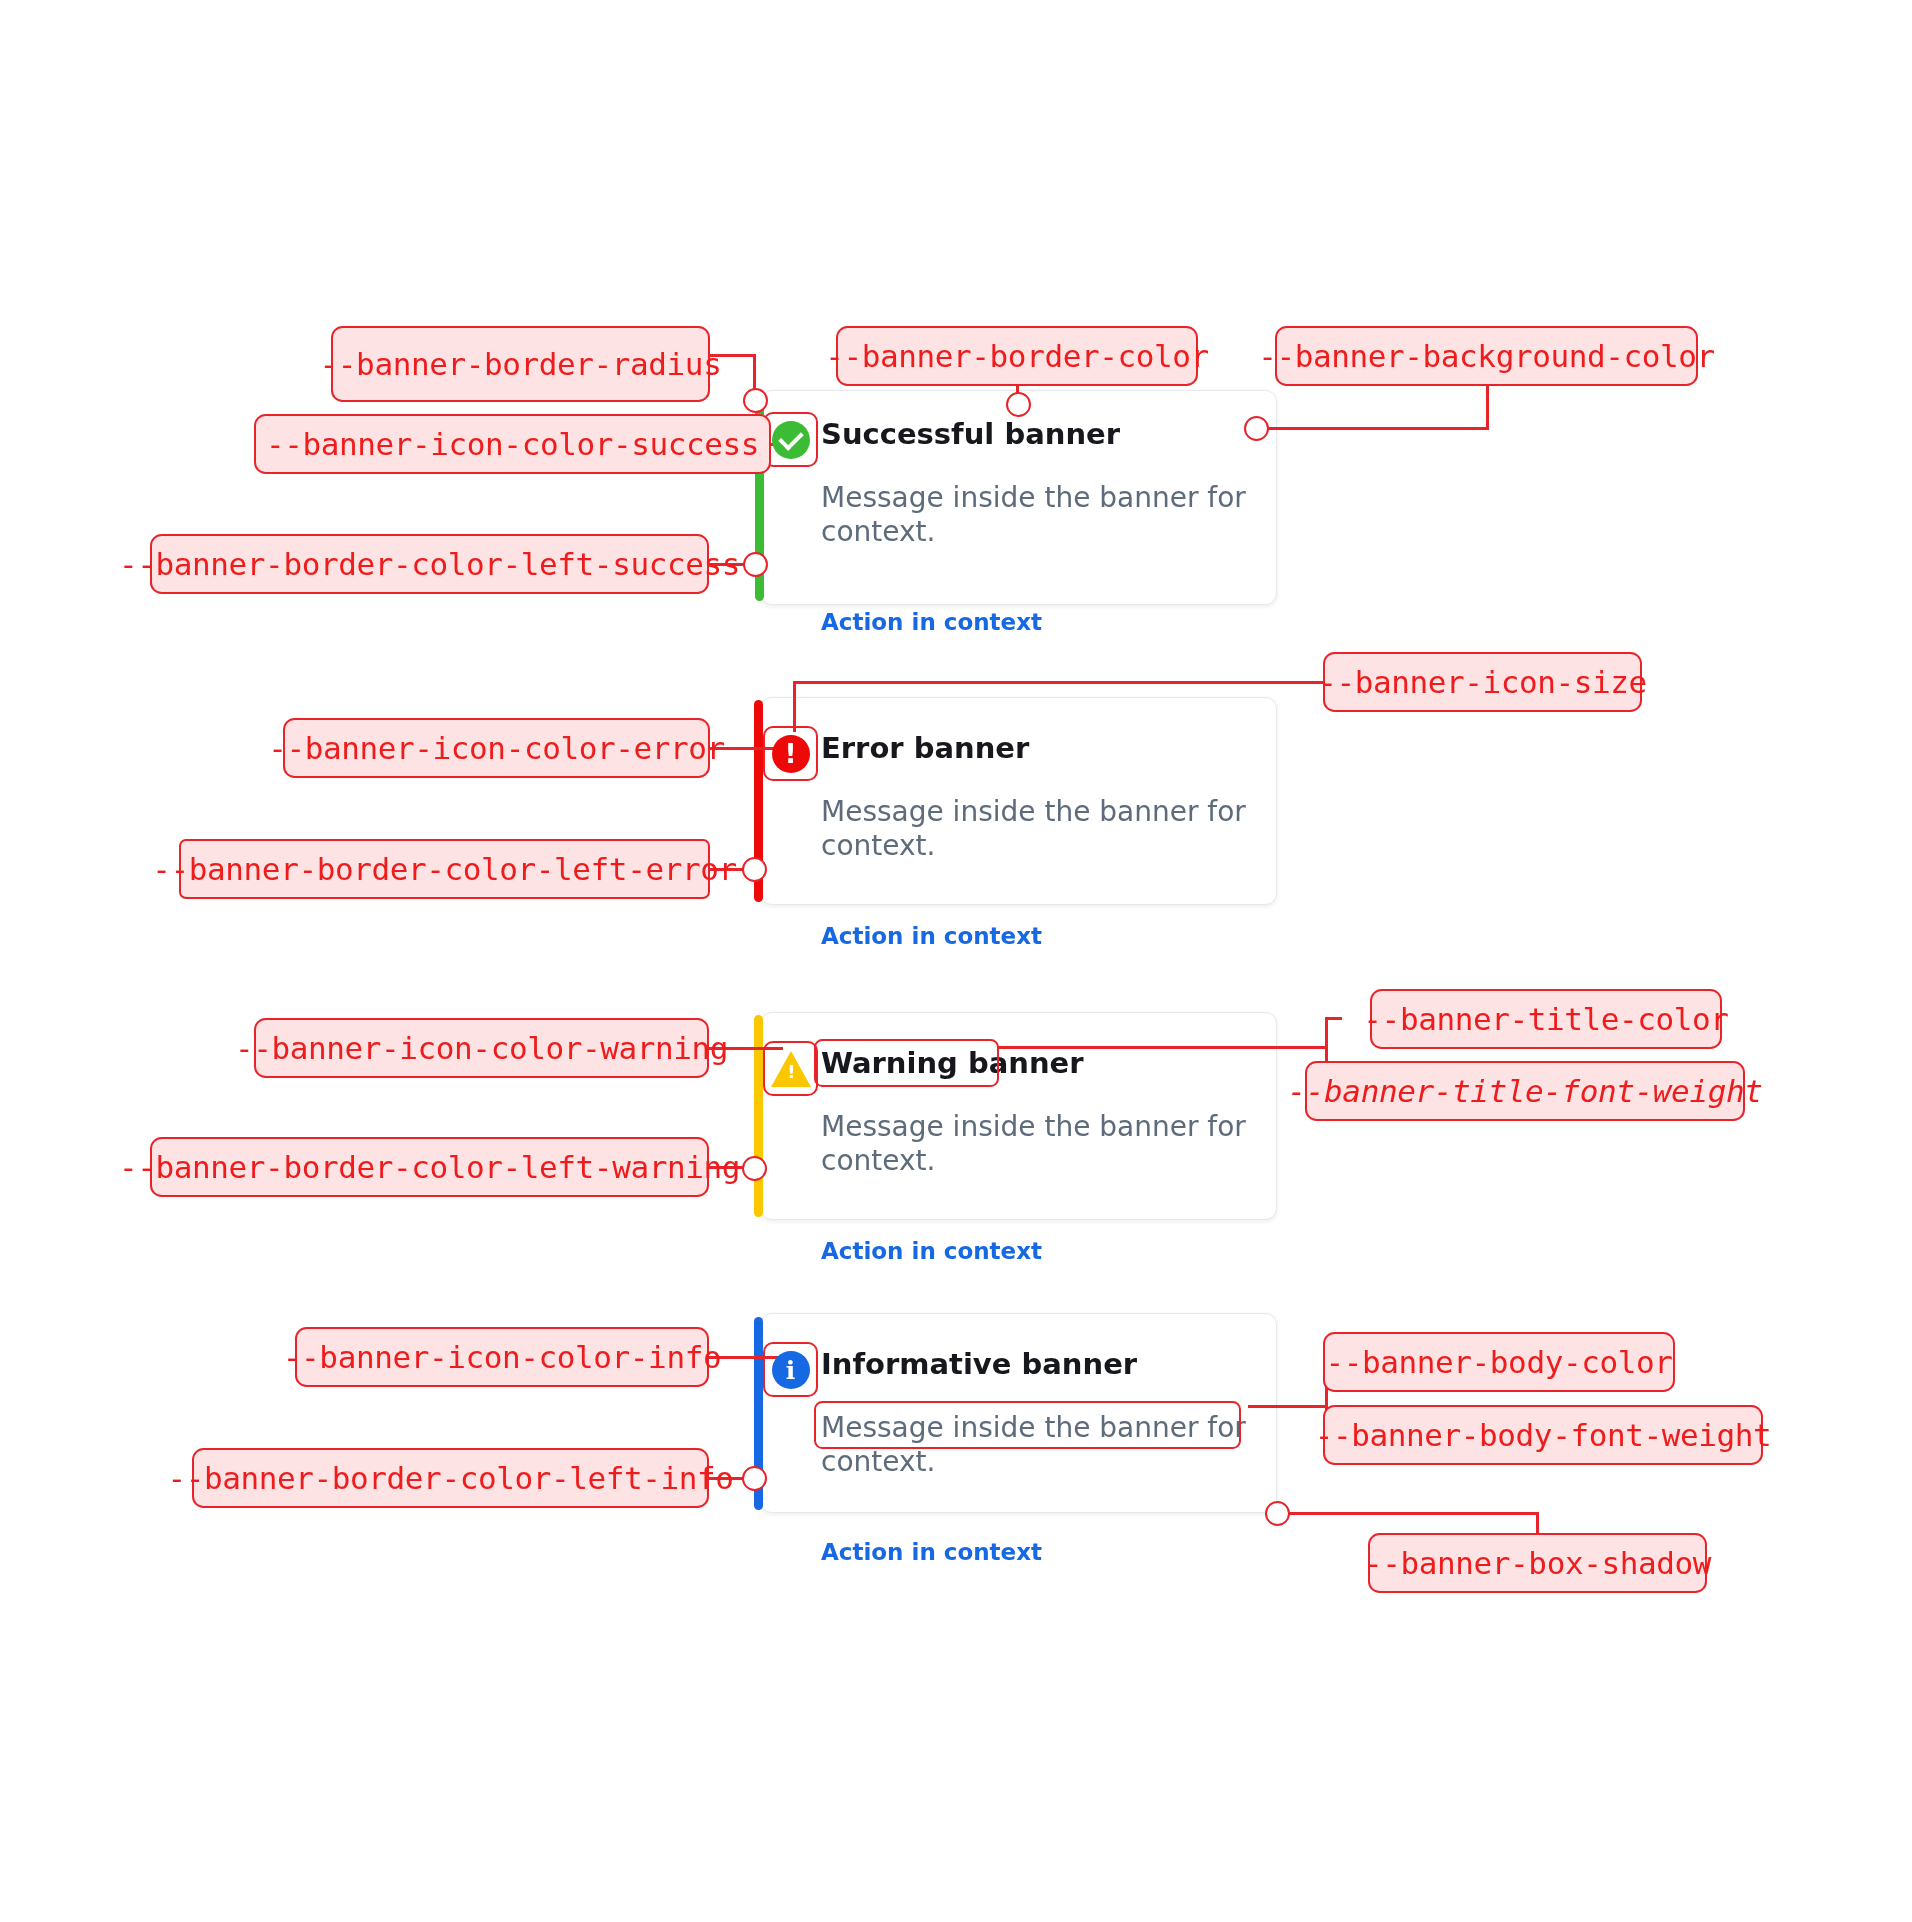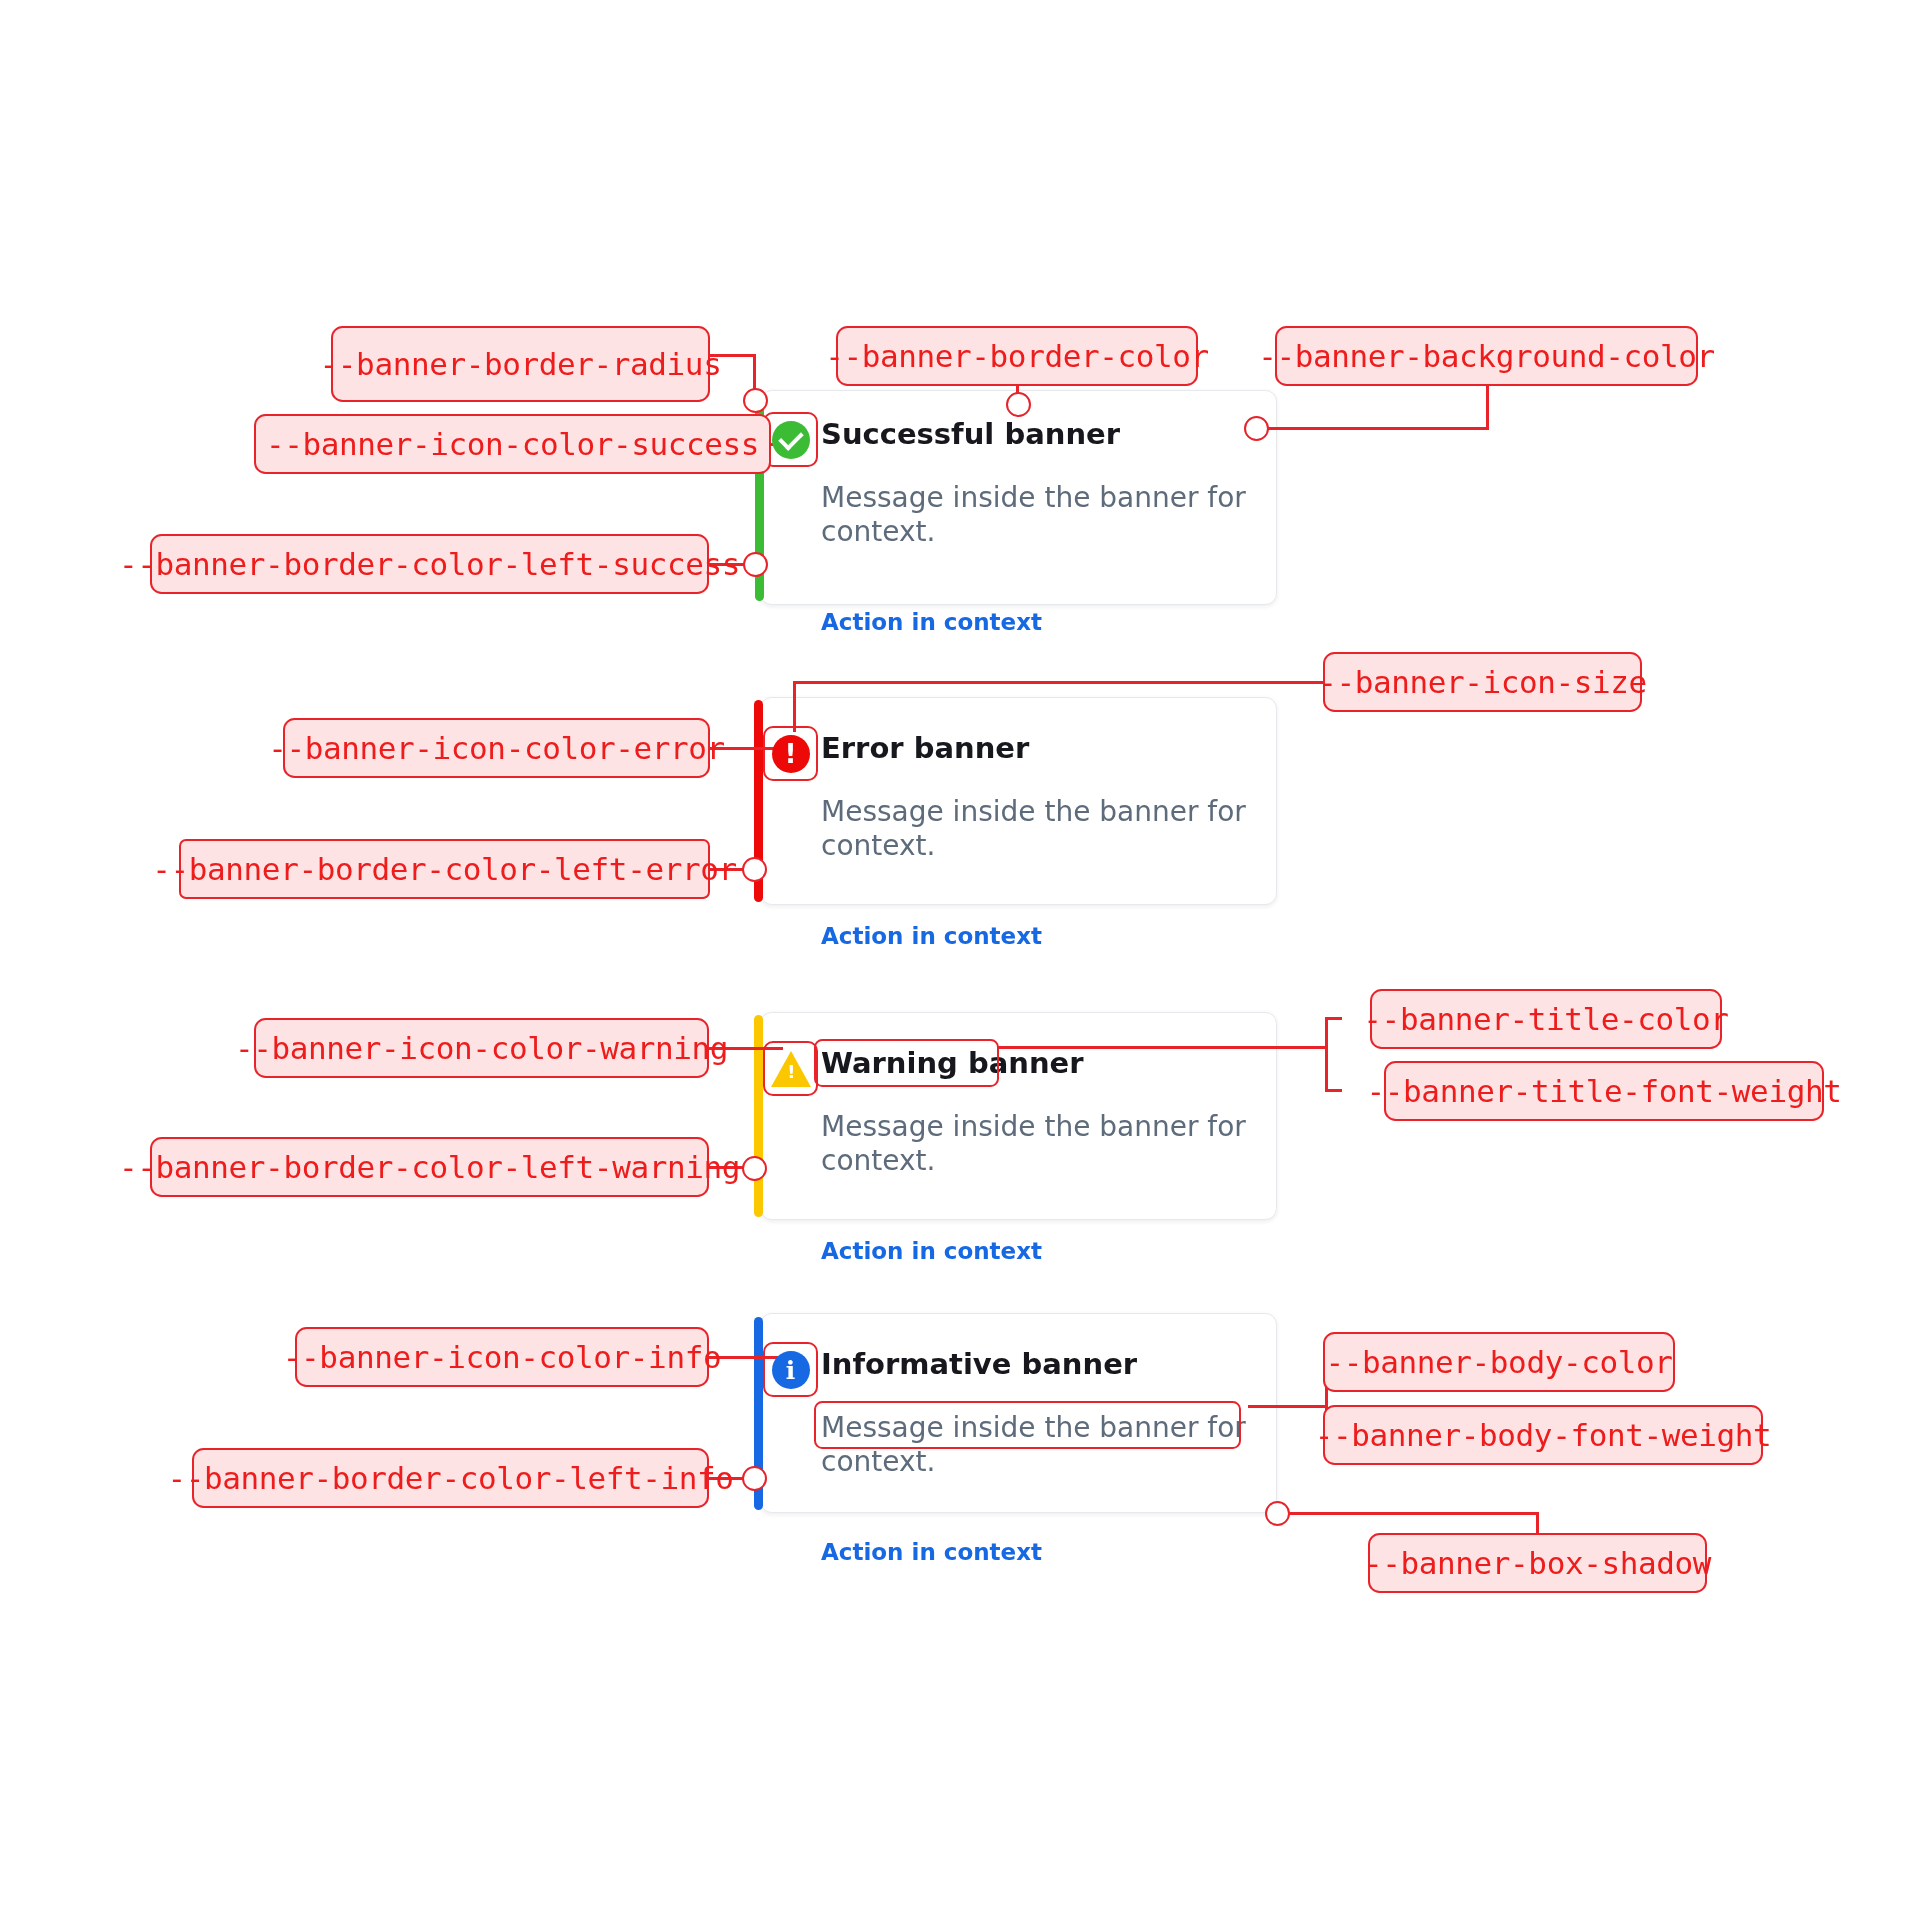--- a/index.html
+++ b/index.html
@@ -213,21 +213,21 @@
         <div class="title-ring" style="left:-6.6px;top:-8.3px;width:185px;height:48px;"></div>
       </div>
       <div><span class="b-body">Message inside the banner for context.</span></div>
       <div><span class="b-link">Action in context</span></div>
     </div>
   </div>
 
   <div class="chip" style="left:254px;top:1018px;width:455px;height:60px;">--banner-icon-color-warning</div>
   <div class="chip" style="left:150px;top:1137px;width:559px;height:60px;">--banner-border-color-left-warning</div>
   <div class="chip" style="left:1323px;top:989px;width:352px;height:60px;margin-left:47px;">--banner-title-color</div>
-  <div class="chip" style="left:1384px;top:1061px;width:440px;height:60px;">--banner-title-font-weight</div>
+  <div class="chip" style="left:1305px;top:1061px;width:440px;height:60px;font-style:italic;">--banner-title-font-weight</div>
 
   <div class="hline" style="left:709px;top:1047px;width:74px;"></div>
 
   <div class="hline" style="left:709px;top:1166px;width:40px;"></div>
   <div class="dot" style="left:742px;top:1156px;"></div>
 
   <div class="hline" style="left:998px;top:1046px;width:329px;"></div>
   <div class="vline" style="left:1325px;top:1017px;height:74px;"></div>
   <div class="hline" style="left:1325px;top:1017px;width:16.5px;"></div>
   <div class="hline" style="left:1325px;top:1089px;width:16.5px;"></div>

